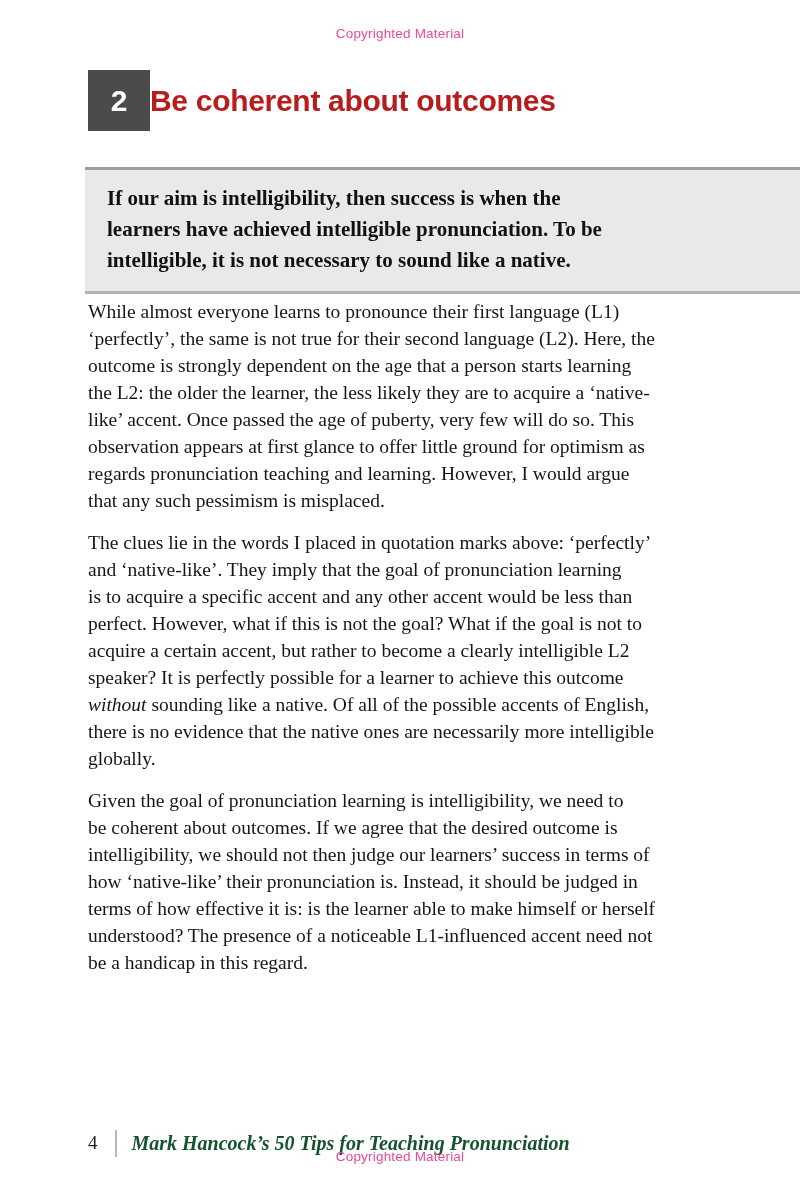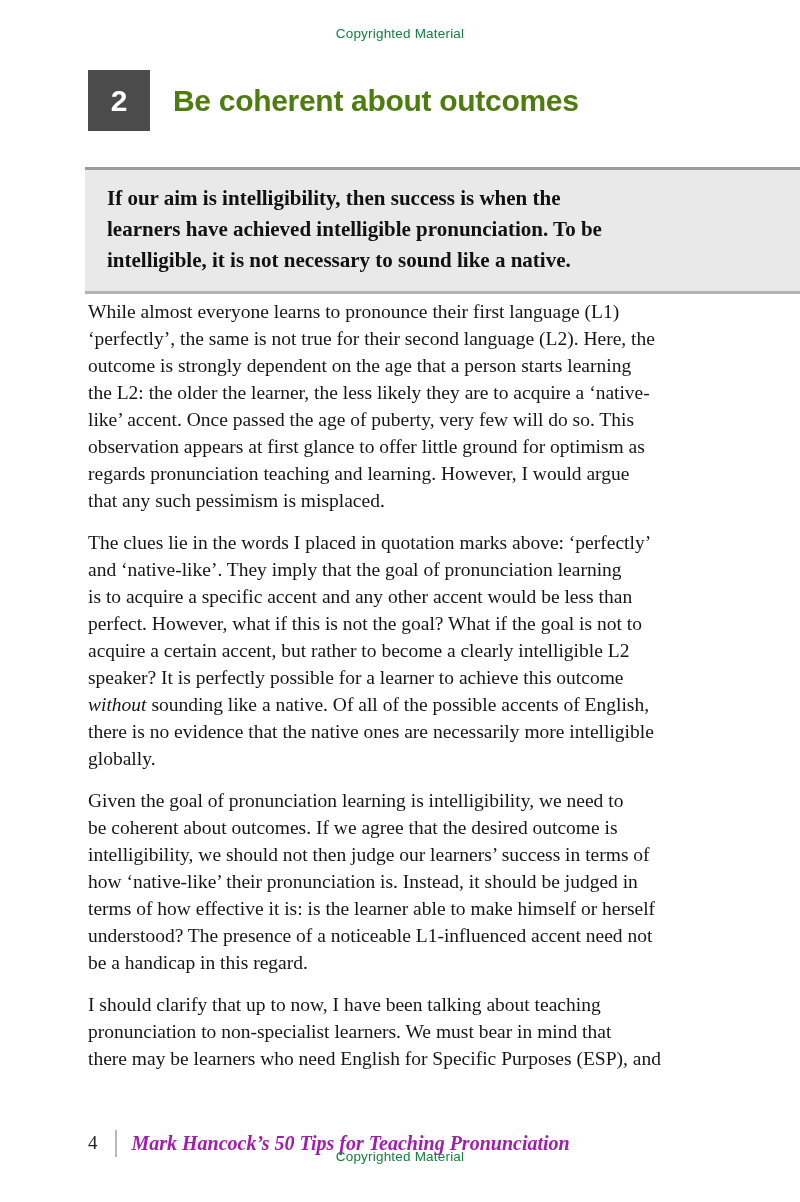--- a/index.html
+++ b/index.html
@@ -9,45 +9,44 @@
     font-family: "Liberation Serif", "DejaVu Serif", serif;
     color: #161616;
     position: relative;
     overflow: hidden;
   }
   .watermark {
     position: absolute; left: 0; width: 800px;
     text-align: center;
     font-family: "Liberation Sans", sans-serif;
     font-size: 13.5px;
-    color: #15803d;
+    color: #ec4899;
     letter-spacing: 0.2px;
   }
   .watermark-top { top: 26px; }
   .watermark-bottom { top: 1149px; }
 
   .chapter-header {
     position: absolute; left: 88px; top: 70px;
     display: flex; align-items: center;
   }
   .chapter-number {
     width: 62px; height: 61px;
     background: #4b4b4b;
     color: #ffffff;
     font-family: "Liberation Sans", sans-serif;
     font-weight: bold; font-size: 30px;
     display: flex; align-items: center; justify-content: center;
     flex: 0 0 auto;
   }
   .chapter-title {
-    margin-left: 23px;
     font-family: "Liberation Sans", sans-serif;
     font-weight: bold;
     font-size: 30px;
-    color: #4d7c0f;
+    color: #b91c1c;
     letter-spacing: -0.3px;
     white-space: nowrap;
   }
 
   .callout {
     position: absolute; left: 85px; top: 167px;
     width: 728px; box-sizing: border-box;
     background: #e9e9e9;
     border-top: 3px solid #9c9c9c;
     border-bottom: 3px solid #b4b4b4;
@@ -79,21 +78,21 @@
   .page-number { font-size: 19px; color: #222222; }
   .footer-divider {
     width: 2px; height: 27px;
     background: #b9b9b9;
     margin: 0 15px 0 17px;
   }
   .book-title {
     font-style: italic;
     font-weight: bold;
     font-size: 20px;
-    color: #a21caf;
+    color: #14532d;
     white-space: nowrap;
   }
 </style>
 </head>
 <body>
 
 <div class="watermark watermark-top">Copyrighted Material</div>
 
 <div class="chapter-header">
   <div class="chapter-number">2</div>
@@ -122,23 +121,20 @@
 </span><em>without</em><span> sounding like a native. Of all of the possible accents of English,
 there is no evidence that the native ones are necessarily more intelligible
 globally.</span></p>
   <p>Given the goal of pronunciation learning is intelligibility, we need to
 be coherent about outcomes. If we agree that the desired outcome is
 intelligibility, we should not then judge our learners’ success in terms of
 how ‘native-like’ their pronunciation is. Instead, it should be judged in
 terms of how effective it is: is the learner able to make himself or herself
 understood? The presence of a noticeable L1-influenced accent need not
 be a handicap in this regard.</p>
-  <p>I should clarify that up to now, I have been talking about teaching
-pronunciation to non-specialist learners. We must bear in mind that
-there may be learners who need English for Specific Purposes (ESP), and</p>
 </div>
 
 <div class="footer">
   <span class="page-number">4</span>
   <span class="footer-divider"></span>
   <span class="book-title">Mark Hancock’s 50 Tips for Teaching Pronunciation</span>
 </div>
 
 <div class="watermark watermark-bottom">Copyrighted Material</div>
 

